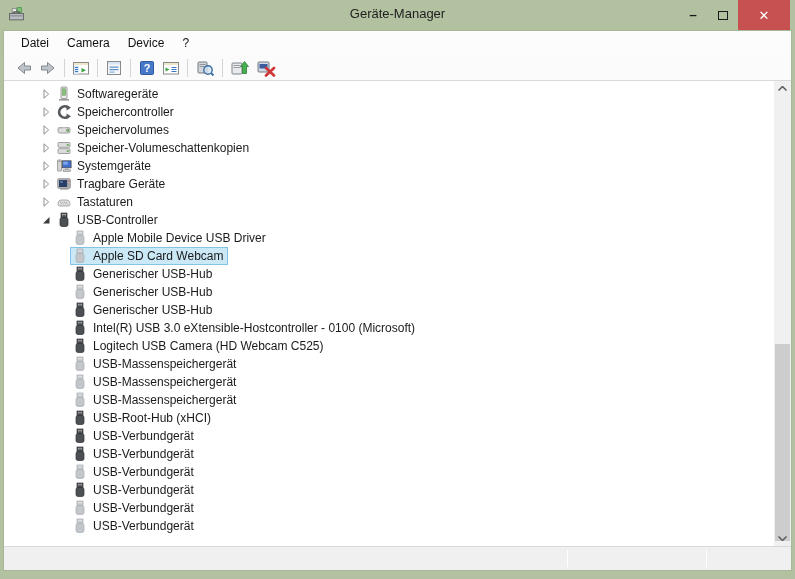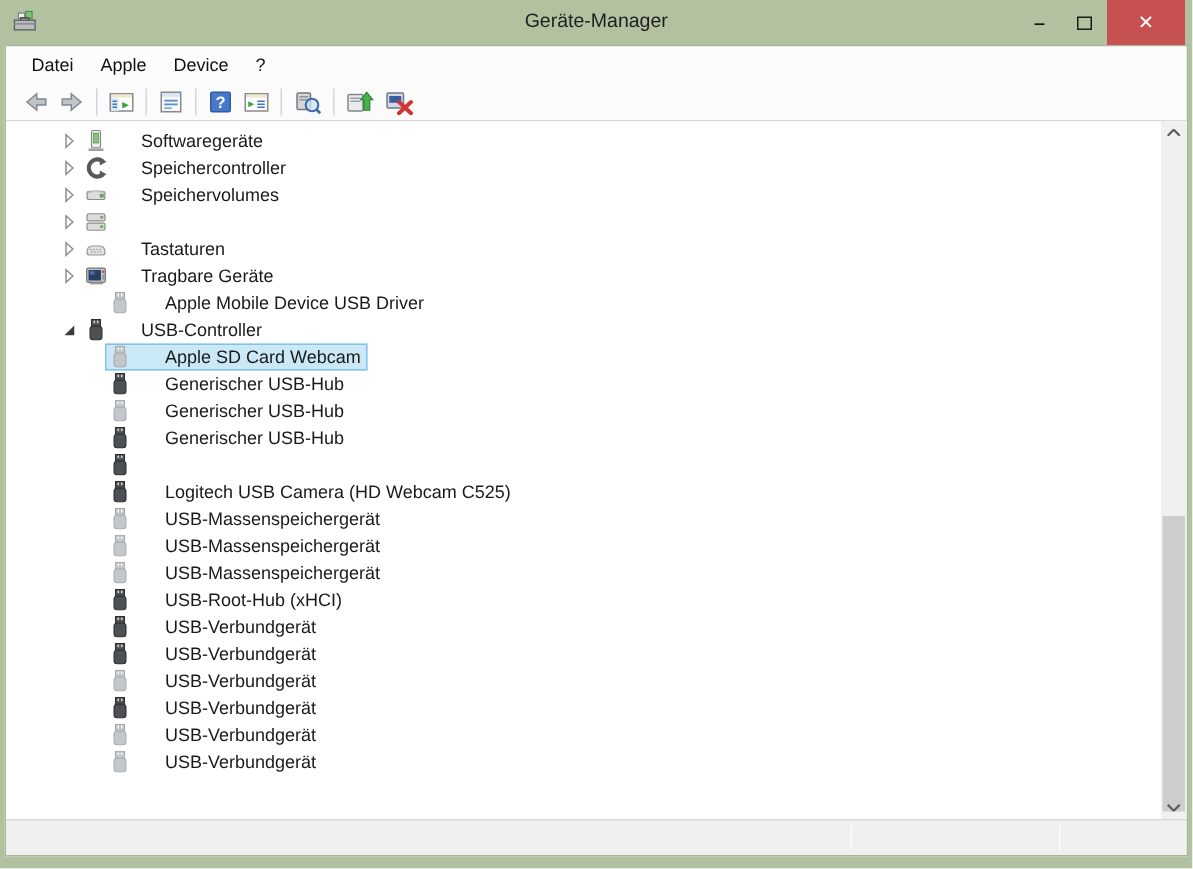--- a/index.html
+++ b/index.html
@@ -29,21 +29,21 @@
   .tb-sep { width:1px; height:18px; background:#d5d5d5; margin:0 4px; }
 
   .main { flex:1 1 auto; position:relative; background:#fff; overflow:hidden; }
   .tree { position:absolute; left:0; top:4px; right:17px; }
   .tree-row { height:18px; display:flex; align-items:center; padding-left:34px; white-space:nowrap; }
   .tree-row.level-1 { padding-left:66px; }
   .expander { width:16px; height:16px; flex:0 0 auto; display:flex; align-items:center; justify-content:center; }
   .row-sel { display:flex; align-items:center; padding:0 3px 0 1px; border:1px solid transparent; height:18px; }
   .row-sel.selected { background:#cbe8f6; border:1px solid #84c3e8; }
   .tree-icon { width:16px; height:16px; flex:0 0 auto; display:flex; align-items:center; justify-content:center; }
-  .tree-label { margin-left:22px; }
+  .tree-label { margin-left:5px; }
 
   
   .scrollbar { position:absolute; top:0; right:0; width:17px; bottom:0; background:#f0f0f0; }
   .sb-arrow { position:absolute; left:0; right:0; height:15px; display:flex; align-items:center; justify-content:center; }
   .sb-up { top:0; } .sb-down { bottom:0; }
   .sb-thumb { position:absolute; left:1px; right:1px; top:263px; height:197px; background:#cdcdcd; }
 
   .statusbar { height:24px; background:#f0f0f0; border-top:1px solid #d9d9d9; position:relative; flex:0 0 auto; }
   .sb-sep { position:absolute; top:3px; bottom:3px; width:1px; background:#dcdcdc; border-right:1px solid #fff; }
   .sb-sep.s1 { left:563px; } .sb-sep.s2 { left:702px; }
@@ -70,21 +70,21 @@
           <span class="maxglyph"></span>
         </div>
       <div class="btn-close">✕</div>
     </div>
   </div>
 
   <div class="content">
 
     <div class="menubar">
       <span class="menu-item">Datei</span>
-      <span class="menu-item">Apple</span>
+      <span class="menu-item">Camera</span>
       <span class="menu-item">Device</span>
       <span class="menu-item">?</span>
     </div>
 
     <div class="toolbar">
       <div class="tb-btn">
         <svg viewBox="0 0 18 18" width="18" height="18">
             <path d="M9.5 3.5 L3 9 L9.5 14.5 L9.5 11 L15.5 11 L15.5 7 L9.5 7 Z" fill="#bfc4ca" stroke="#83898f" stroke-width="1"></path>
           </svg>
       </div>
@@ -221,20 +221,61 @@
             </span>
     <span class="row-sel">
       <span class="tree-icon">
                 <svg xmlns="http://www.w3.org/2000/svg" width="16" height="16" viewBox="0 0 16 16">
                   <rect x="2" y="2.5" width="12" height="4.8" rx="1" fill="#dcdcdc" stroke="#8d8d8d" stroke-width="0.8"></rect>
         <rect x="10.8" y="4" width="2" height="1.8" fill="#6fae5c"></rect>
         <rect x="2" y="8.7" width="12" height="4.8" rx="1" fill="#dcdcdc" stroke="#8d8d8d" stroke-width="0.8"></rect>
         <rect x="10.8" y="10.2" width="2" height="1.8" fill="#6fae5c"></rect>
                 </svg>
               </span>
+      <span class="tree-label">Speicher-Volumeschattenkopien</span>
+    </span>
+  </div>
+          <div class="tree-row level-0">
+    <span class="expander">
+              <svg width="14" height="14" viewBox="0 0 14 14">
+                <path d="M5 2.8 L9.6 7 L5 11.2 Z" fill="#ffffff" stroke="#8f8f8f" stroke-width="1"></path>
+              </svg>
+            </span>
+    <span class="row-sel">
+      <span class="tree-icon">
+                <svg xmlns="http://www.w3.org/2000/svg" width="16" height="16" viewBox="0 0 16 16">
+                  <rect x="1.5" y="2" width="4" height="11" rx="0.5" fill="#d6d6d6" stroke="#808080" stroke-width="0.7"></rect>
+        <rect x="2.3" y="3" width="2.4" height="0.9" fill="#8f8f8f"></rect>
+        <rect x="6.3" y="2.8" width="8.8" height="7" fill="#3f6fd1" stroke="#4a4a4a" stroke-width="0.8"></rect>
+        <rect x="7.2" y="3.7" width="4.5" height="3" fill="#7fa7e8"></rect>
+        <rect x="9" y="10" width="3.5" height="1.6" fill="#b5b5b5"></rect>
+        <rect x="7.2" y="11.8" width="7.2" height="1.6" fill="#d0d0d0" stroke="#808080" stroke-width="0.6"></rect>
+                </svg>
+              </span>
+      <span class="tree-label">Systemgeräte</span>
+    </span>
+  </div>
+          <div class="tree-row level-0">
+    <span class="expander">
+              <svg width="14" height="14" viewBox="0 0 14 14">
+                <path d="M5 2.8 L9.6 7 L5 11.2 Z" fill="#ffffff" stroke="#8f8f8f" stroke-width="1"></path>
+              </svg>
+            </span>
+    <span class="row-sel">
+      <span class="tree-icon">
+                <svg xmlns="http://www.w3.org/2000/svg" width="16" height="16" viewBox="0 0 16 16">
+                  <rect x="1.8" y="2.8" width="12.4" height="9.4" rx="1" fill="#c6c6c6" stroke="#6e6e6e" stroke-width="0.8"></rect>
+        <rect x="3" y="4" width="8.3" height="7" fill="#2b3f66"></rect>
+        <rect x="4" y="4.8" width="3" height="2.2" fill="#51719e"></rect>
+        <circle cx="12.8" cy="5.2" r="0.8" fill="#cc4040"></circle>
+        <rect x="12.2" y="7" width="1.4" height="3.5" fill="#9a9a9a"></rect>
+        <rect x="4" y="12.2" width="8.5" height="1.4" fill="#9b9b9b"></rect>
+                </svg>
+              </span>
+      <span class="tree-label">Tragbare Geräte</span>
     </span>
   </div>
           <div class="tree-row level-0">
     <span class="expander">
               <svg width="14" height="14" viewBox="0 0 14 14">
                 <path d="M5 2.8 L9.6 7 L5 11.2 Z" fill="#ffffff" stroke="#8f8f8f" stroke-width="1"></path>
               </svg>
             </span>
     <span class="row-sel">
       <span class="tree-icon">
@@ -251,69 +292,49 @@
                     <circle cx="11.2" cy="10" r="0.55"></circle>
                   </g>
                 </svg>
               </span>
       <span class="tree-label">Tastaturen</span>
     </span>
   </div>
           <div class="tree-row level-0">
     <span class="expander">
               <svg width="14" height="14" viewBox="0 0 14 14">
-                <path d="M5 2.8 L9.6 7 L5 11.2 Z" fill="#ffffff" stroke="#8f8f8f" stroke-width="1"></path>
-              </svg>
-            </span>
-    <span class="row-sel">
-      <span class="tree-icon">
-                <svg xmlns="http://www.w3.org/2000/svg" width="16" height="16" viewBox="0 0 16 16">
-                  <rect x="1.8" y="2.8" width="12.4" height="9.4" rx="1" fill="#c6c6c6" stroke="#6e6e6e" stroke-width="0.8"></rect>
-        <rect x="3" y="4" width="8.3" height="7" fill="#2b3f66"></rect>
-        <rect x="4" y="4.8" width="3" height="2.2" fill="#51719e"></rect>
-        <circle cx="12.8" cy="5.2" r="0.8" fill="#cc4040"></circle>
-        <rect x="12.2" y="7" width="1.4" height="3.5" fill="#9a9a9a"></rect>
-        <rect x="4" y="12.2" width="8.5" height="1.4" fill="#9b9b9b"></rect>
-                </svg>
-              </span>
-      <span class="tree-label">Tragbare Geräte</span>
+                <path d="M10.5 4 L10.5 10.5 L4 10.5 Z" fill="#3c3c3c"></path>
+              </svg>
+            </span>
+    <span class="row-sel">
+      <span class="tree-icon">
+                <svg xmlns="http://www.w3.org/2000/svg" width="16" height="16" viewBox="0 0 16 16">
+                  <rect x="5" y="1" width="6" height="4.5" fill="#4c4f53" stroke="#2e3033" stroke-width="0.7"></rect>
+        <rect x="6.3" y="1.8" width="1.1" height="1.6" fill="#ffffff" fill-opacity="0.75"></rect>
+        <rect x="8.6" y="1.8" width="1.1" height="1.6" fill="#ffffff" fill-opacity="0.75"></rect>
+        <rect x="4" y="5.5" width="8" height="9" rx="2" fill="#4c4f53" stroke="#2e3033" stroke-width="0.7"></rect>
+                </svg>
+              </span>
+      <span class="tree-label">USB-Controller</span>
     </span>
   </div>
           <div class="tree-row level-1">
 
     <span class="row-sel">
       <span class="tree-icon">
                 <svg xmlns="http://www.w3.org/2000/svg" width="16" height="16" viewBox="0 0 16 16">
                   <rect x="5" y="1" width="6" height="4.5" fill="#c3c7cb" stroke="#a9adb2" stroke-width="0.7"></rect>
         <rect x="6.3" y="1.8" width="1.1" height="1.6" fill="#ffffff" fill-opacity="0.75"></rect>
         <rect x="8.6" y="1.8" width="1.1" height="1.6" fill="#ffffff" fill-opacity="0.75"></rect>
         <rect x="4" y="5.5" width="8" height="9" rx="2" fill="#c3c7cb" stroke="#a9adb2" stroke-width="0.7"></rect>
                 </svg>
               </span>
       <span class="tree-label">Apple Mobile Device USB Driver</span>
     </span>
   </div>
-          <div class="tree-row level-0">
-    <span class="expander">
-              <svg width="14" height="14" viewBox="0 0 14 14">
-                <path d="M10.5 4 L10.5 10.5 L4 10.5 Z" fill="#3c3c3c"></path>
-              </svg>
-            </span>
-    <span class="row-sel">
-      <span class="tree-icon">
-                <svg xmlns="http://www.w3.org/2000/svg" width="16" height="16" viewBox="0 0 16 16">
-                  <rect x="5" y="1" width="6" height="4.5" fill="#4c4f53" stroke="#2e3033" stroke-width="0.7"></rect>
-        <rect x="6.3" y="1.8" width="1.1" height="1.6" fill="#ffffff" fill-opacity="0.75"></rect>
-        <rect x="8.6" y="1.8" width="1.1" height="1.6" fill="#ffffff" fill-opacity="0.75"></rect>
-        <rect x="4" y="5.5" width="8" height="9" rx="2" fill="#4c4f53" stroke="#2e3033" stroke-width="0.7"></rect>
-                </svg>
-              </span>
-      <span class="tree-label">USB-Controller</span>
-    </span>
-  </div>
           <div class="tree-row level-1">
 
     <span class="row-sel selected">
       <span class="tree-icon">
                 <svg xmlns="http://www.w3.org/2000/svg" width="16" height="16" viewBox="0 0 16 16">
                   <rect x="5" y="1" width="6" height="4.5" fill="#c3c7cb" stroke="#a9adb2" stroke-width="0.7"></rect>
         <rect x="6.3" y="1.8" width="1.1" height="1.6" fill="#ffffff" fill-opacity="0.75"></rect>
         <rect x="8.6" y="1.8" width="1.1" height="1.6" fill="#ffffff" fill-opacity="0.75"></rect>
         <rect x="4" y="5.5" width="8" height="9" rx="2" fill="#c3c7cb" stroke="#a9adb2" stroke-width="0.7"></rect>
                 </svg>
@@ -367,20 +388,21 @@
 
     <span class="row-sel">
       <span class="tree-icon">
                 <svg xmlns="http://www.w3.org/2000/svg" width="16" height="16" viewBox="0 0 16 16">
                   <rect x="5" y="1" width="6" height="4.5" fill="#4c4f53" stroke="#2e3033" stroke-width="0.7"></rect>
         <rect x="6.3" y="1.8" width="1.1" height="1.6" fill="#ffffff" fill-opacity="0.75"></rect>
         <rect x="8.6" y="1.8" width="1.1" height="1.6" fill="#ffffff" fill-opacity="0.75"></rect>
         <rect x="4" y="5.5" width="8" height="9" rx="2" fill="#4c4f53" stroke="#2e3033" stroke-width="0.7"></rect>
                 </svg>
               </span>
+      <span class="tree-label">Intel(R) USB 3.0 eXtensible-Hostcontroller - 0100 (Microsoft)</span>
     </span>
   </div>
           <div class="tree-row level-1">
 
     <span class="row-sel">
       <span class="tree-icon">
                 <svg xmlns="http://www.w3.org/2000/svg" width="16" height="16" viewBox="0 0 16 16">
                   <rect x="5" y="1" width="6" height="4.5" fill="#4c4f53" stroke="#2e3033" stroke-width="0.7"></rect>
         <rect x="6.3" y="1.8" width="1.1" height="1.6" fill="#ffffff" fill-opacity="0.75"></rect>
         <rect x="8.6" y="1.8" width="1.1" height="1.6" fill="#ffffff" fill-opacity="0.75"></rect>

